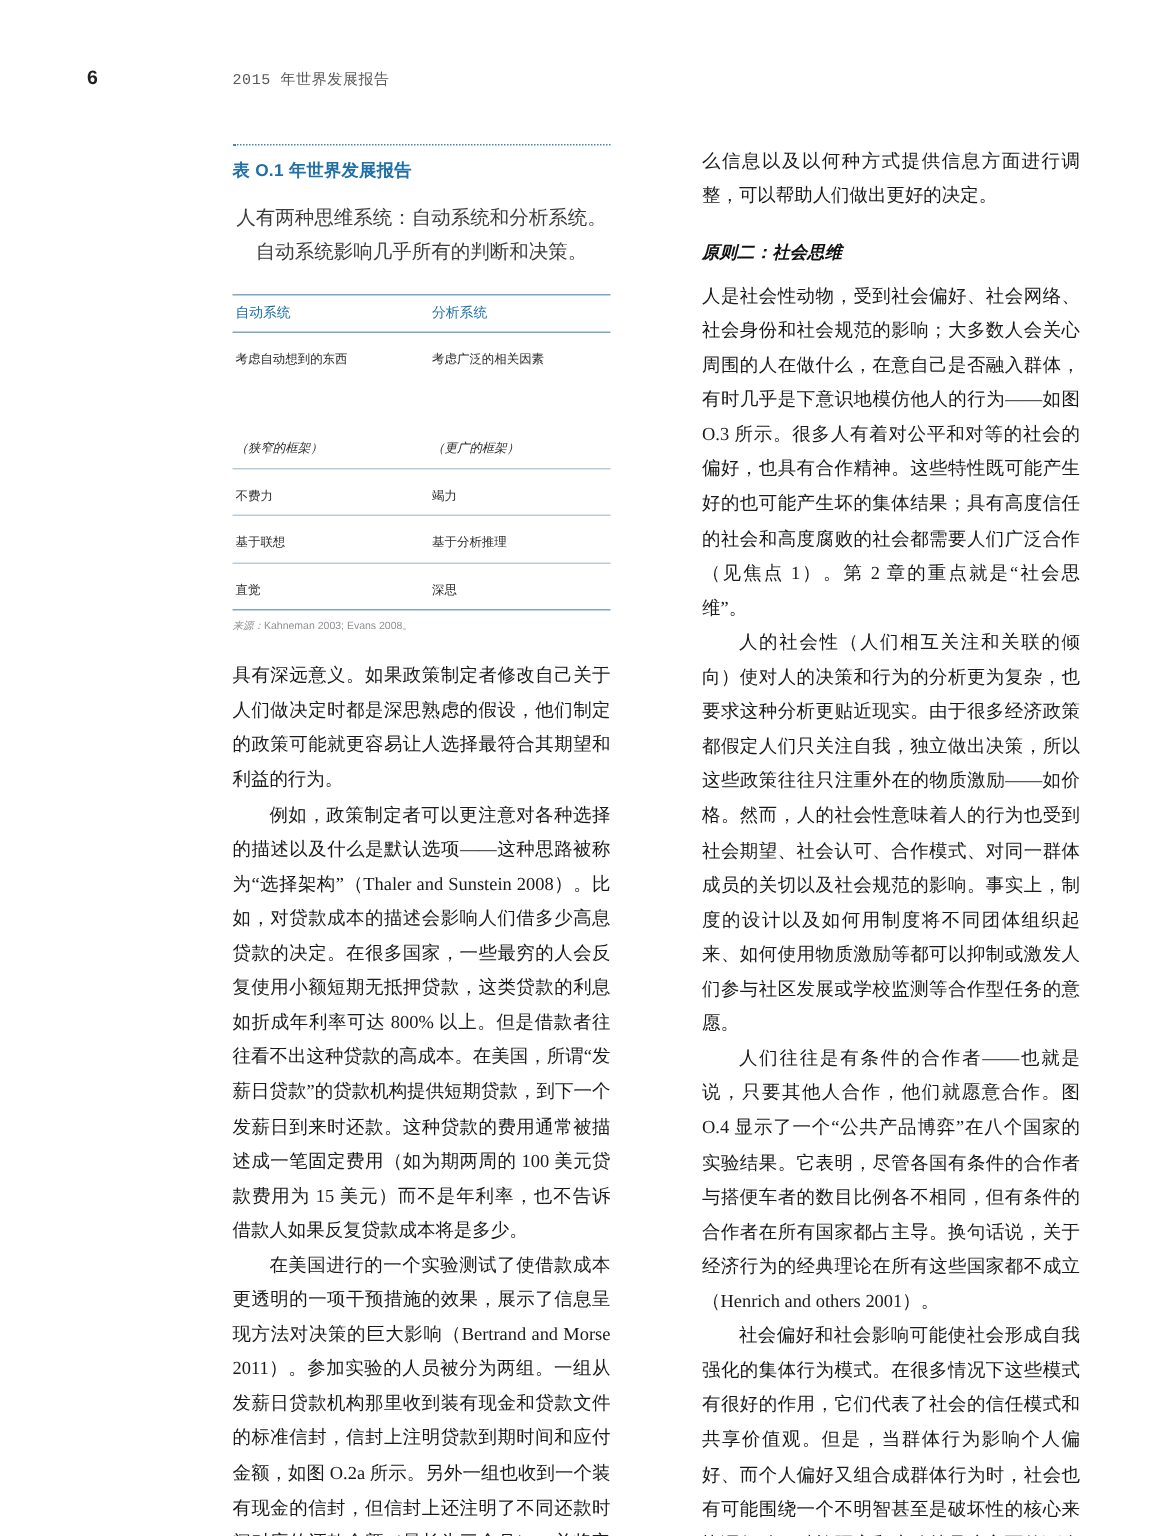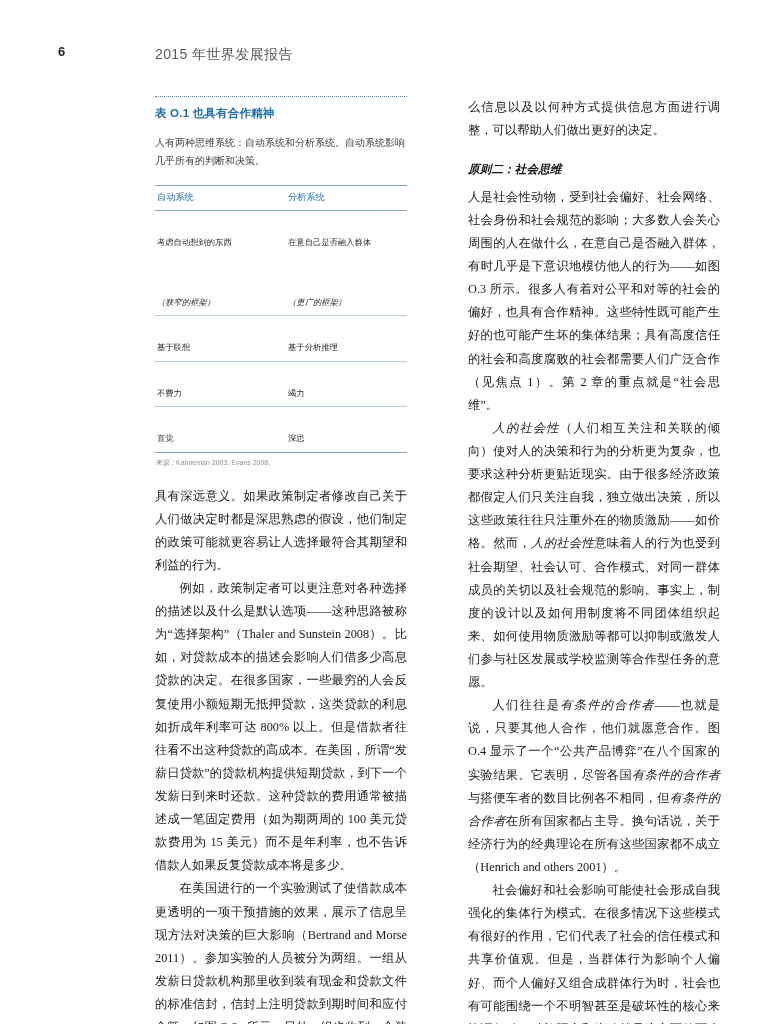--- a/index.html
+++ b/index.html
@@ -37,22 +37,22 @@
     font-family: "Liberation Sans", sans-serif;
     font-weight: bold;
     font-size: 13px;
     color: #231f20;
     letter-spacing: 0.2px;
   }
   .head-title {
     position: absolute;
     left: 155px;
     top: 2px;
-    font-family: Liberation Sans, sans-serif;
-    font-size: 14px;
+    font-family: Liberation Mono, monospace;
+    font-size: 10px;
     color: #58595b;
     letter-spacing: 0.4px;
   }
 
   
   .col {
     position: absolute;
     top: 96px;
     width: 252px;
   }
@@ -68,44 +68,45 @@
   .tbl-title {
     font-family: "Liberation Sans", sans-serif;
     font-size: 11.5px;
     font-weight: bold;
     color: #1f6fa8;
     letter-spacing: 0.2px;
     margin-bottom: 13px;
   }
   .tbl-caption {
     font-family: "Liberation Sans", sans-serif;
-    font-size: 10px;
+    font-size: 13px;
     line-height: 1.75;
     color: #3d3d3d;
     margin-bottom: 16px;
+    text-align: center;
   }
   table.data {
     width: 100%;
     border-collapse: collapse;
     font-family: Liberation Sans, sans-serif;
     font-size: 8.3px;
     color: #2b2b2b;
   }
   table.data thead th {
     text-align: left;
     font-weight: normal;
     color: #1f6fa8;
     font-size: 9.2px;
     padding: 5px 2px 6px 2px;
     border-top: 1.1px solid #7fa8c4;
     border-bottom: 1.1px solid #7fa8c4;
   }
   table.data tbody td {
     vertical-align: top;
-    padding: 24px 2px 6px 2px;
+    padding: 10px 2px 6px 2px;
     border-bottom: 0.7px solid #b9ccda;
     line-height: 1.75;
   }
   table.data tbody tr:last-child td {
     border-bottom: 1.1px solid #7fa8c4;
   }
   table.data td.c1 { width: 52%; }
   table.data td.c2 { width: 48%; }
   table.data th.c1 { width: 52%; }
   table.data th.c2 { width: 48%; margin-left: 48px; }
@@ -140,66 +141,66 @@
   }
   .sec-head {
     font-family: "Liberation Sans", sans-serif;
     font-size: 11.5px;
     font-weight: bold;
     color: #111;
     margin: 17px 0 5px 0;
     letter-spacing: 0.2px;
     font-style: italic;
   }
-  .it { font-style: italic; }
+  .it { }
 
   .col-right .prose { margin-top: 0; }
 </style>
 </head>
 <body>
 
 <div class="page">
 
   <div class="running-head">
     <div class="folio">6</div>
     <div class="head-title">2015 年世界发展报告</div>
   </div>
 
   <div class="col col-left">
 
     <div class="table-block">
       <div class="tbl-rule-dotted"></div>
-      <div class="tbl-title">表 O.1  也具有合作精神</div>
+      <div class="tbl-title">表 O.1  年世界发展报告</div>
       <div class="tbl-caption">人有两种思维系统：自动系统和分析系统。自动系统影响几乎所有的判断和决策。</div>
 
       <table class="data">
         <thead>
           <tr>
             <th class="c1">自动系统</th>
             <th class="c2">分析系统</th>
           </tr>
         </thead>
         <tbody>
           <tr>
             <td class="c1">
               <span>考虑自动想到的东西</span>
               <span class="cell-sub">（狭窄的框架）</span>
             </td>
             <td class="c2">
-              <span>在意自己是否融入群体</span>
+              <span>考虑广泛的相关因素</span>
               <span class="cell-sub">（更广的框架）</span>
             </td>
           </tr>
           <tr>
+            <td class="c1">不费力</td>
+            <td class="c2">竭力</td>
+          </tr>
+          <tr>
             <td class="c1">基于联想</td>
             <td class="c2">基于分析推理</td>
-          </tr>
-          <tr>
-            <td class="c1">不费力</td>
-            <td class="c2">竭力</td>
           </tr>
           <tr>
             <td class="c1">直觉</td>
             <td class="c2">深思</td>
           </tr>
         </tbody>
       </table>
 
       <div class="tbl-source">
         <span class="lbl">来源：</span><span>Kahneman 2003; Evans 2008。</span>

